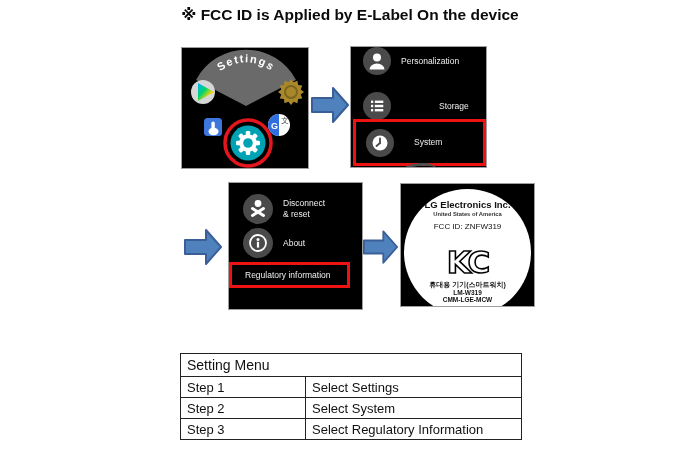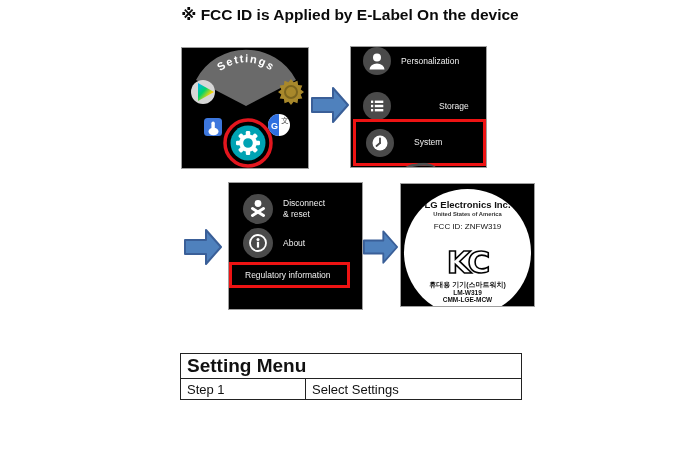--- a/index.html
+++ b/index.html
@@ -30,21 +30,21 @@
   .el-fcc{top:33px;font-size:8px;font-weight:normal;}
   .el-kc{top:55px;font-size:31px;font-weight:bold;letter-spacing:-2px;color:#fff;
          -webkit-text-stroke:1.6px #000;font-family:"DejaVu Sans",sans-serif;}
   .el-kr{top:91px;font-size:7px;font-weight:bold;}
   .el-model{top:100px;font-size:6.5px;font-weight:bold;}
   .el-cert{top:107px;font-size:6.5px;font-weight:bold;}
   
   .steps{position:absolute;left:180px;top:353px;width:342px;border-collapse:collapse;
          font-size:13px;color:#111;}
   .steps td{border:1px solid #222;padding:1px 6px;height:18px;vertical-align:middle;}
-  .steps .hdr td{font-weight:bold;font-size:19px;height:20px;}
+  .steps .hdr td{font-weight:normal;font-size:14px;height:20px;}
   .steps .col1{width:112px;margin-left:28px;}
 </style>
 </head>
 <body>
 
 <div id="page">
 
   <div class="title">※ FCC ID is Applied by E-Label On the device</div>
 
   <div class="screen" id="screen1">
@@ -200,16 +200,24 @@
 
   <table class="steps">
     <tbody>
         <tr class="hdr">
       <td colspan="2">Setting Menu</td>
     </tr>
     <tr>
       <td class="col1">Step 1</td>
       <td>Select Settings</td>
     </tr>
+    <tr>
+      <td class="col1">Step 2</td>
+      <td>Select System</td>
+    </tr>
+    <tr>
+      <td class="col1">Step 3</td>
+      <td>Select Regulatory Information</td>
+    </tr>
   </tbody>
     </table>
 
 </div>
 
 </body></html>

